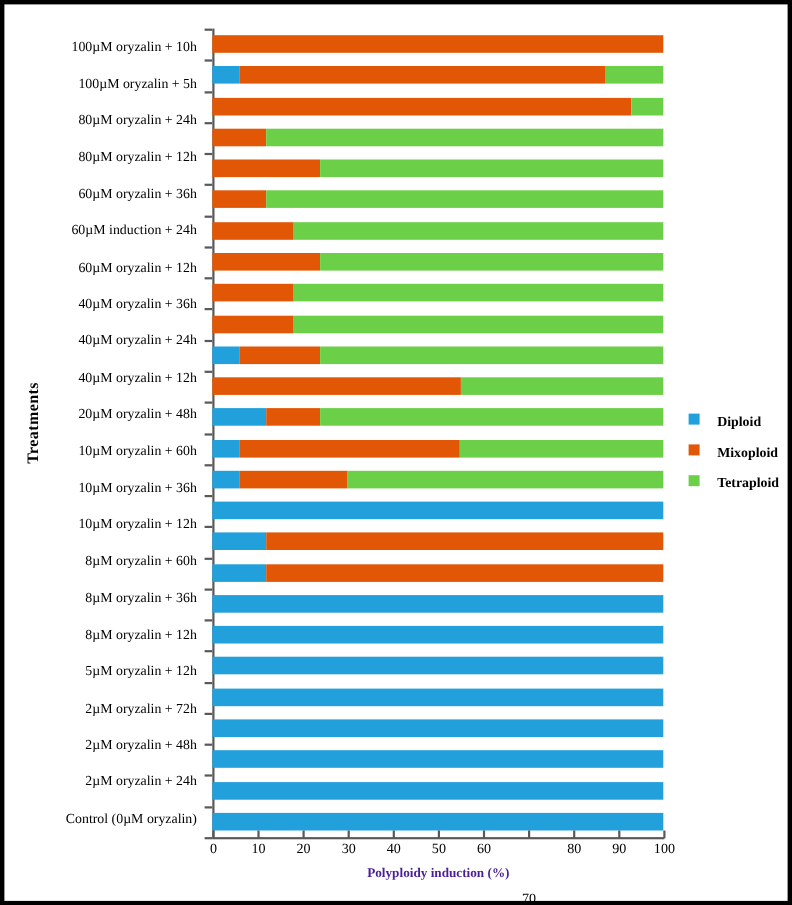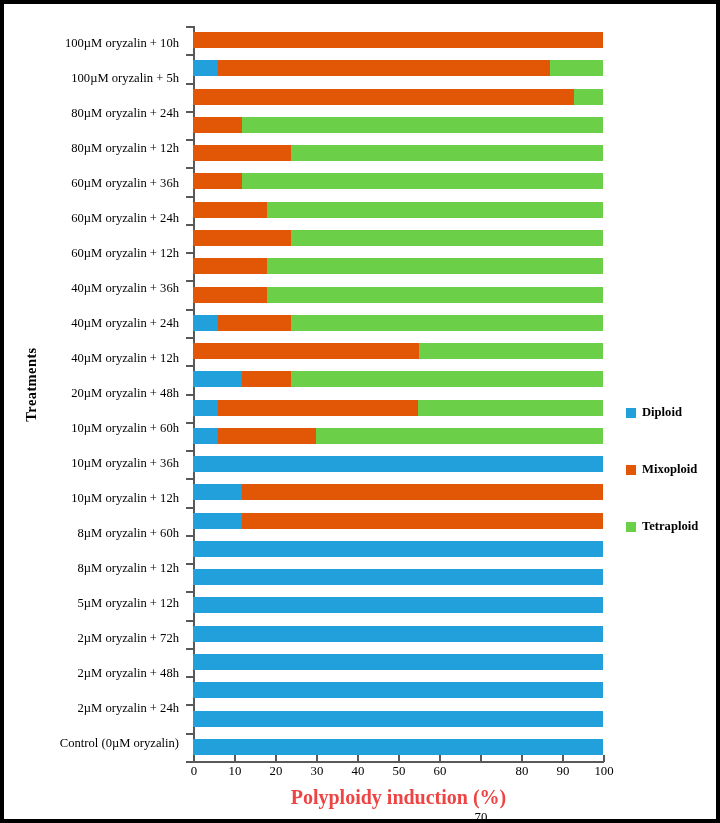--- a/index.html
+++ b/index.html
@@ -135,37 +135,35 @@
     white-space: nowrap;
   }
   #x-axis-title {
     position: absolute;
     left: 189px;
     top: 782px;
     width: 411px;
     text-align: center;
     font-family: "Liberation Serif", serif;
     font-weight: bold;
-    font-size: 20px;
-    color: #ef4444;
+    font-size: 12px;
+    color: #4c1d95;
   }
   
   #legend {
     position: absolute;
     left: 622px;
     top: 372px;
     display: flex;
     flex-direction: column;
     gap: 13px;
   }
   .legend-item {
     display: flex;
-    align-items: center;
-    gap: 6px;
-    margin-top: 29px;
+    gap: 16px;
   }
   .legend-swatch {
     width: 10px;
     height: 10px;
     flex: 0 0 auto;
   }
   .legend-text {
     font-family: "Liberation Serif", serif;
     font-weight: bold;
     font-size: 12.6px;
@@ -181,30 +179,31 @@
   <div id="y-axis-title">
     <span>Treatments</span>
   </div>
 
   <div id="cat-labels">
       <div class="cat-label">100µM oryzalin + 10h</div>
       <div class="cat-label">100µM oryzalin + 5h</div>
       <div class="cat-label">80µM oryzalin + 24h</div>
       <div class="cat-label">80µM oryzalin + 12h</div>
       <div class="cat-label">60µM oryzalin + 36h</div>
-      <div class="cat-label">60µM oryzalin + 24h</div>
+      <div class="cat-label">60µM induction + 24h</div>
       <div class="cat-label">60µM oryzalin + 12h</div>
       <div class="cat-label">40µM oryzalin + 36h</div>
       <div class="cat-label">40µM oryzalin + 24h</div>
       <div class="cat-label">40µM oryzalin + 12h</div>
       <div class="cat-label">20µM oryzalin + 48h</div>
       <div class="cat-label">10µM oryzalin + 60h</div>
       <div class="cat-label">10µM oryzalin + 36h</div>
       <div class="cat-label">10µM oryzalin + 12h</div>
       <div class="cat-label">8µM oryzalin + 60h</div>
+      <div class="cat-label">8µM oryzalin + 36h</div>
       <div class="cat-label">8µM oryzalin + 12h</div>
       <div class="cat-label">5µM oryzalin + 12h</div>
       <div class="cat-label">2µM oryzalin + 72h</div>
       <div class="cat-label">2µM oryzalin + 48h</div>
       <div class="cat-label">2µM oryzalin + 24h</div>
       <div class="cat-label">Control (0µM oryzalin)</div>
     </div>
 
   <div id="y-axis-line"></div>
   <div id="x-axis-line"></div>

